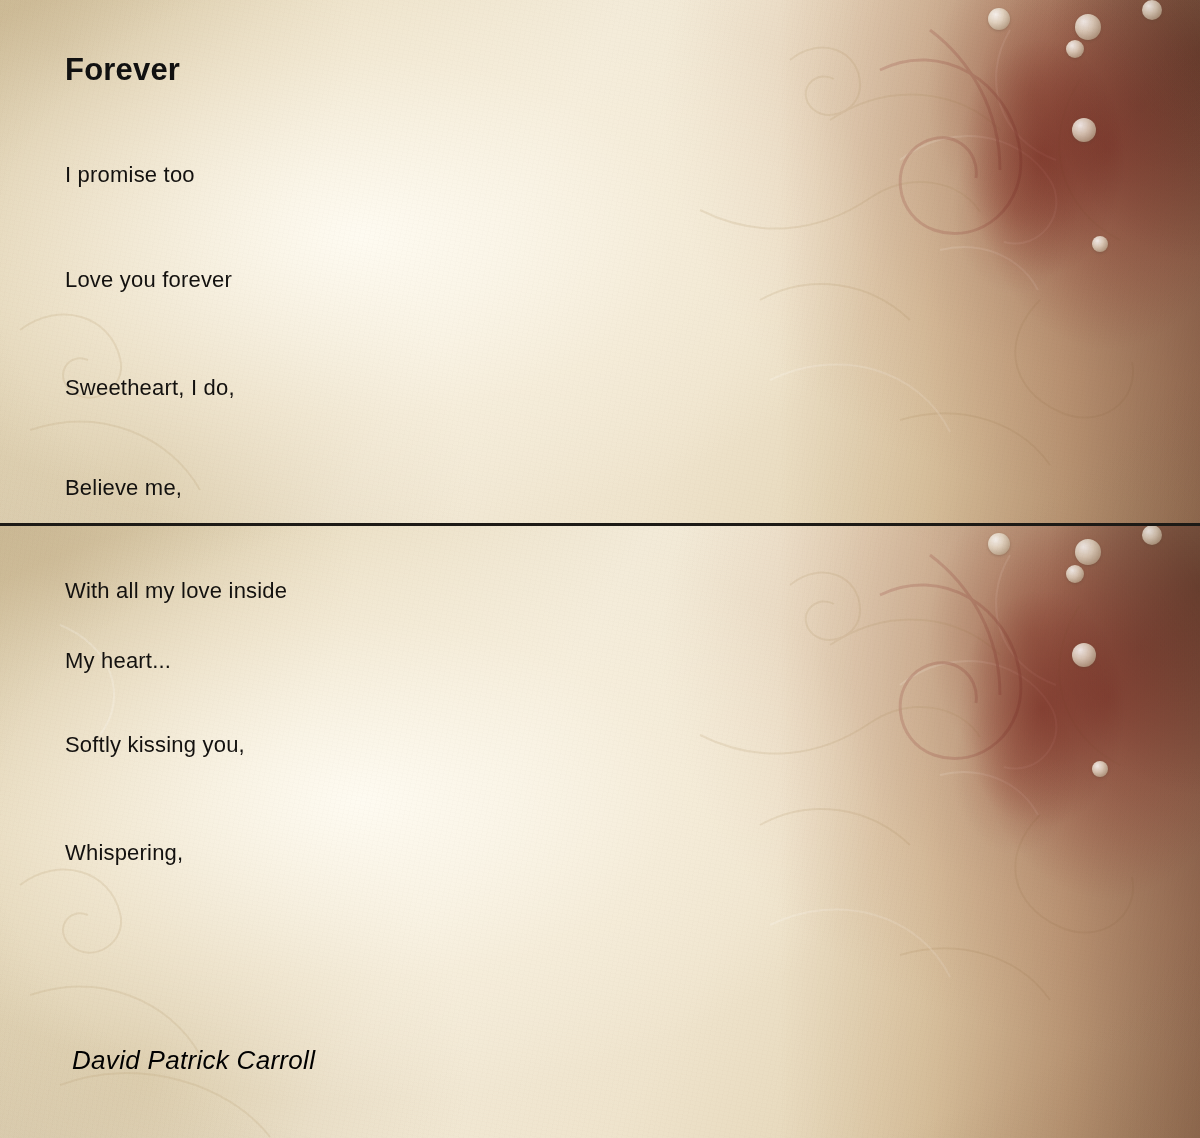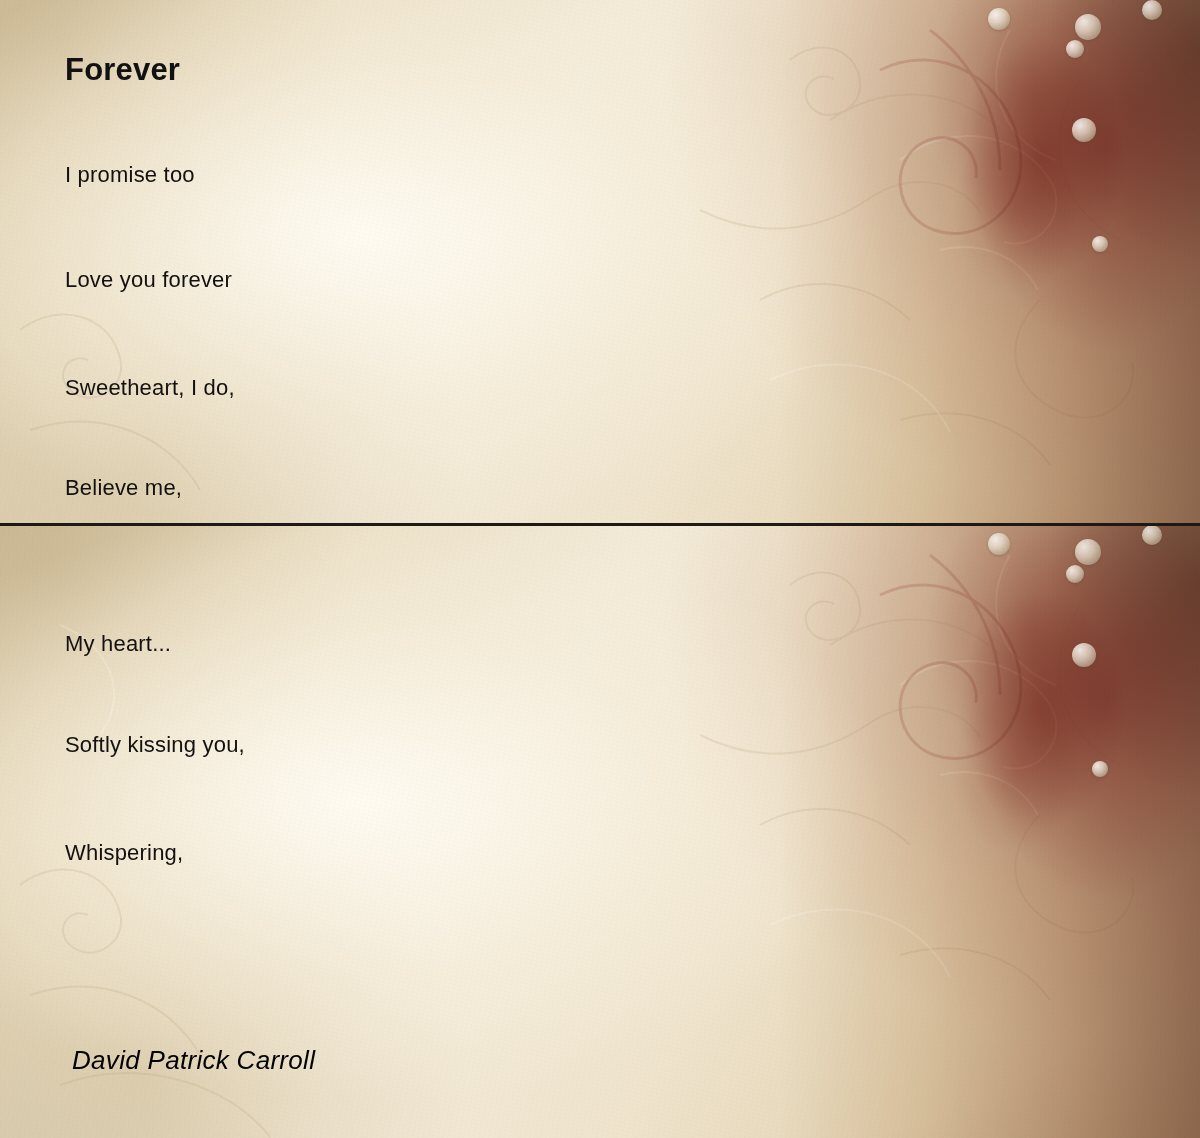--- a/index.html
+++ b/index.html
@@ -234,20 +234,21 @@
 
   <div class="separator"></div>
 
   <div class="text-layer">
     <div class="poem-title">Forever</div>
 
     <div class="line" style="top:162px">I promise too</div>
     <div class="line" style="top:267px">Love you forever</div>
     <div class="line" style="top:375px">Sweetheart, I do,</div>
     <div class="line" style="top:475px">Believe me,</div>
-    <div class="line" style="top:631px">My heart...</div>
+    <div class="line" style="top:578px">With all my love inside</div>
+    <div class="line" style="top:648px">My heart...</div>
     <div class="line" style="top:732px">Softly kissing you,</div>
     <div class="line" style="top:840px">Whispering,</div>
 
     <div class="author" style="top:1045px">David Patrick Carroll</div>
   </div>
 
 </div>
 
 </body></html>

